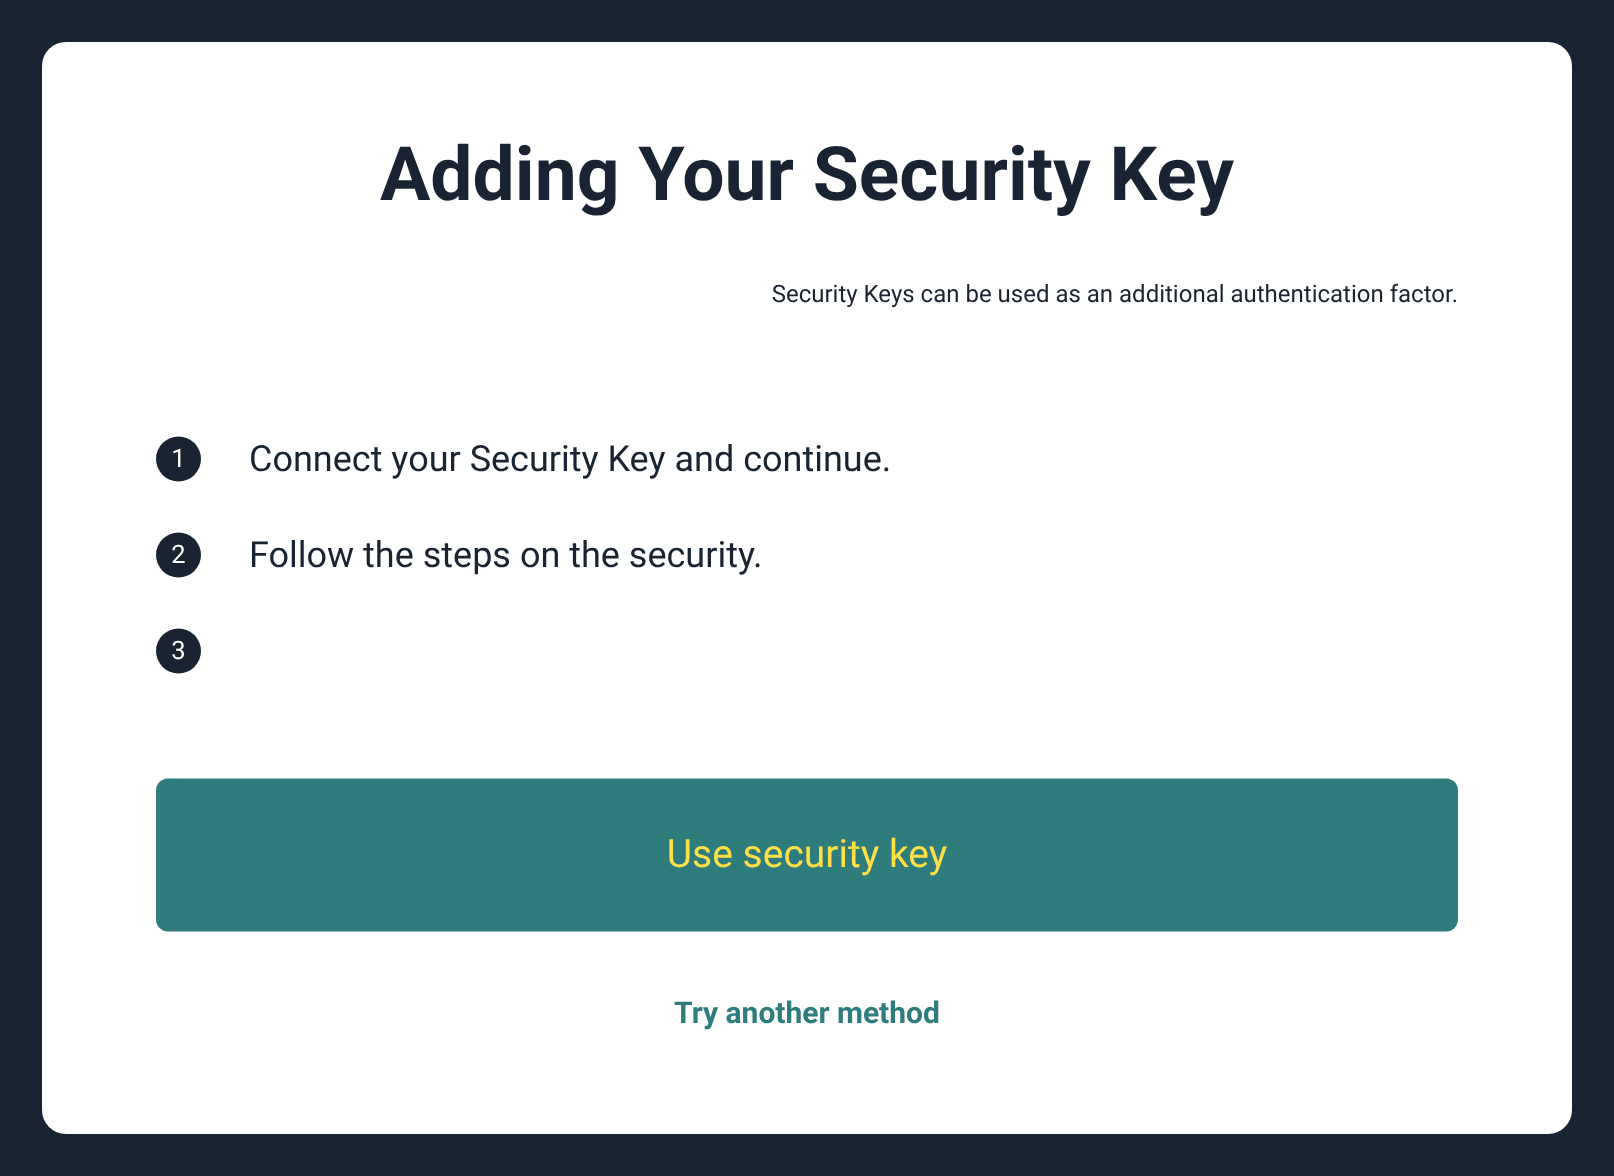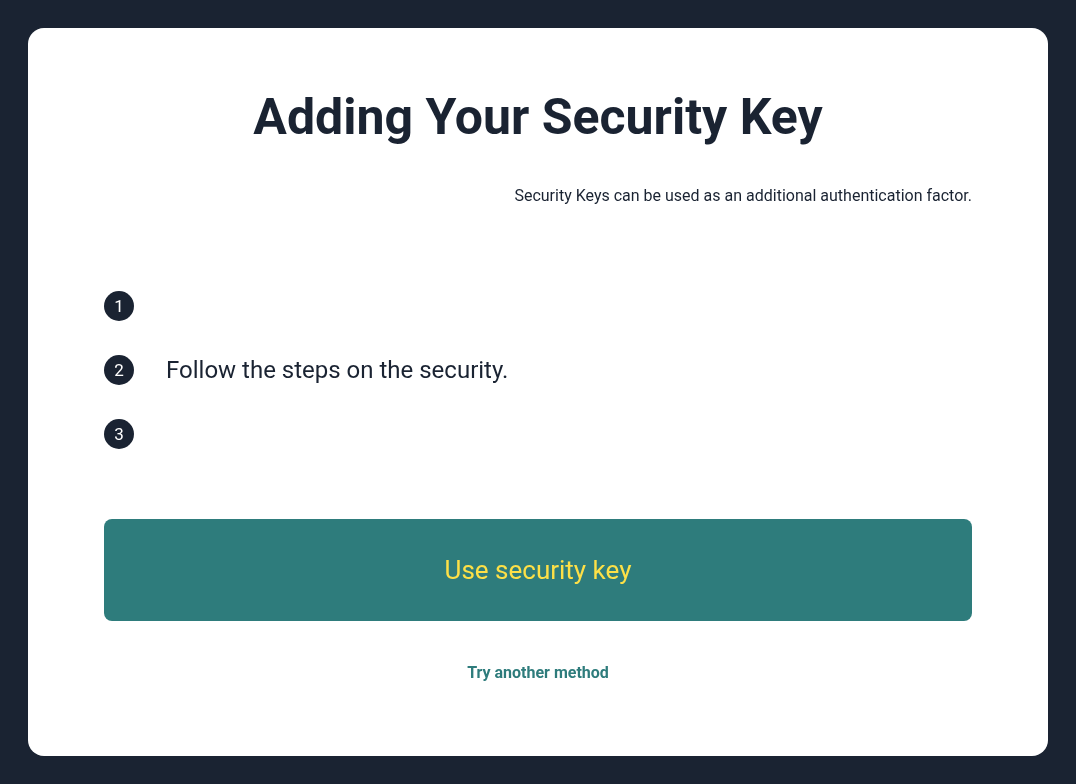--- a/index.html
+++ b/index.html
@@ -88,39 +88,40 @@
       font-size: 26px;
       font-weight: 400;
       cursor: pointer;
       margin-bottom: 42px;
       font-family: inherit;
     }
     
     .secondary-link {
       text-align: center;
       color: #2e7c7c;
-      font-size: 16px;
+      font-size: 20px;
       font-weight: 700;
       cursor: pointer;
       background: none;
       border: none;
       font-family: inherit;
       width: 100%;
     }
   </style>
 </head>
 <body>
 
 <div class="card">
   <h1 class="title">Adding Your Security Key</h1>
   <p class="subtitle">Security Keys can be used as an additional authentication factor.</p>
 
   <div class="steps">
     <div class="step">
       <div class="step-number">1</div>
+      <div class="step-text">Connect your Security Key and continue.</div>
     </div>
     <div class="step">
       <div class="step-number">2</div>
       <div class="step-text">Follow the steps on the security.</div>
     </div>
     <div class="step">
       <div class="step-number">3</div>
     </div>
   </div>
 

